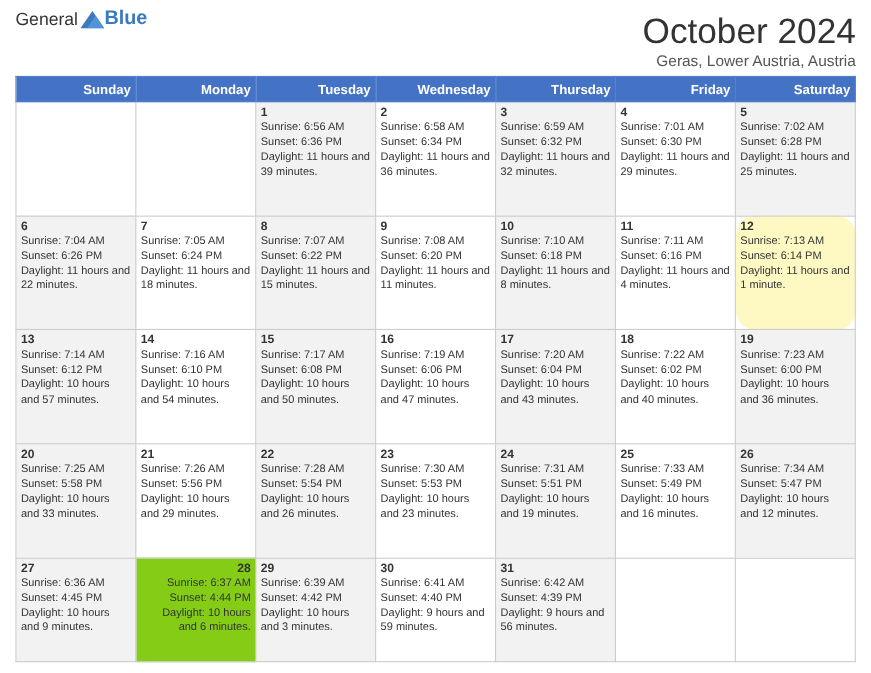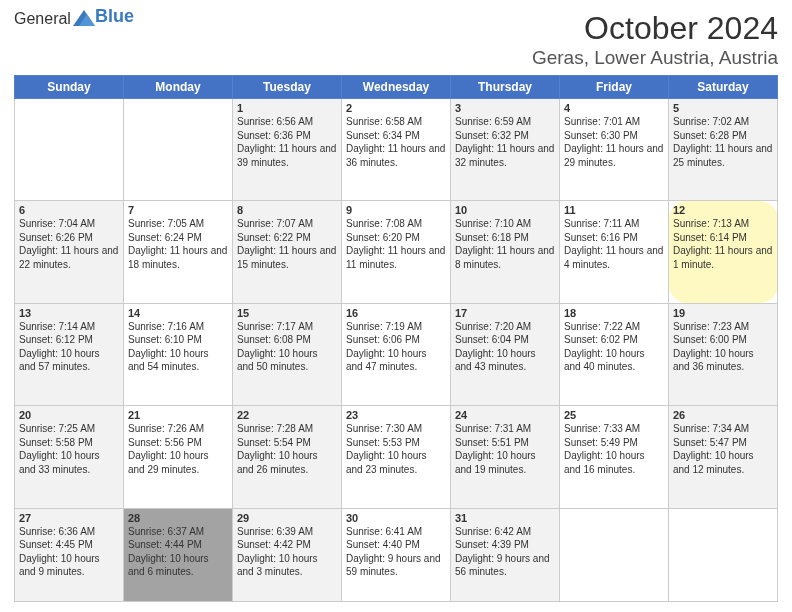--- a/index.html
+++ b/index.html
@@ -32,36 +32,36 @@
     .logo-blue { color: #3a7abf; }
     .title-block {
       text-align: right;
     }
     .month-title {
       font-size: 32px;
       color: #333;
       font-weight: normal;
     }
     .subtitle {
-      font-size: 19px;
+      font-size: 14px;
       color: #555;
     }
     .calendar {
       flex: 1;
       border-collapse: collapse;
       width: 100%;
       table-layout: fixed;
     }
     .calendar th {
       background: #4472c4;
       color: #fff;
       font-size: 12px;
       font-weight: bold;
       padding: 4px 4px;
-      text-align: center;
+      text-align: right;
       border: 1px solid #5580cc;
     }
     .calendar td {
       border: 1px solid #ccc;
       vertical-align: top;
       padding: 3px 4px;
       font-size: 10px;
       color: #333;
       background: #fff;
       height: 88px;
@@ -230,21 +230,21 @@
           <td style="background: rgb(242, 242, 242);">
             <span class="day-num">26</span>
             <div class="day-info">Sunrise: 7:34 AM<br>Sunset: 5:47 PM<br>Daylight: 10 hours and 12 minutes.</div>
           </td>
         </tr>
         <tr>
           <td style="background: rgb(242, 242, 242);">
             <span class="day-num">27</span>
             <div class="day-info">Sunrise: 6:36 AM<br>Sunset: 4:45 PM<br>Daylight: 10 hours and 9 minutes.</div>
           </td>
-          <td style="background: #a3a3a3;">
+          <td style="background: #84cc16; text-align: right;">
             <span class="day-num">28</span>
             <div class="day-info">Sunrise: 6:37 AM<br>Sunset: 4:44 PM<br>Daylight: 10 hours and 6 minutes.</div>
           </td>
           <td style="background: rgb(242, 242, 242);">
             <span class="day-num">29</span>
             <div class="day-info">Sunrise: 6:39 AM<br>Sunset: 4:42 PM<br>Daylight: 10 hours and 3 minutes.</div>
           </td>
           <td style="background: rgb(255, 255, 255);">
             <span class="day-num">30</span>
             <div class="day-info">Sunrise: 6:41 AM<br>Sunset: 4:40 PM<br>Daylight: 9 hours and 59 minutes.</div>

